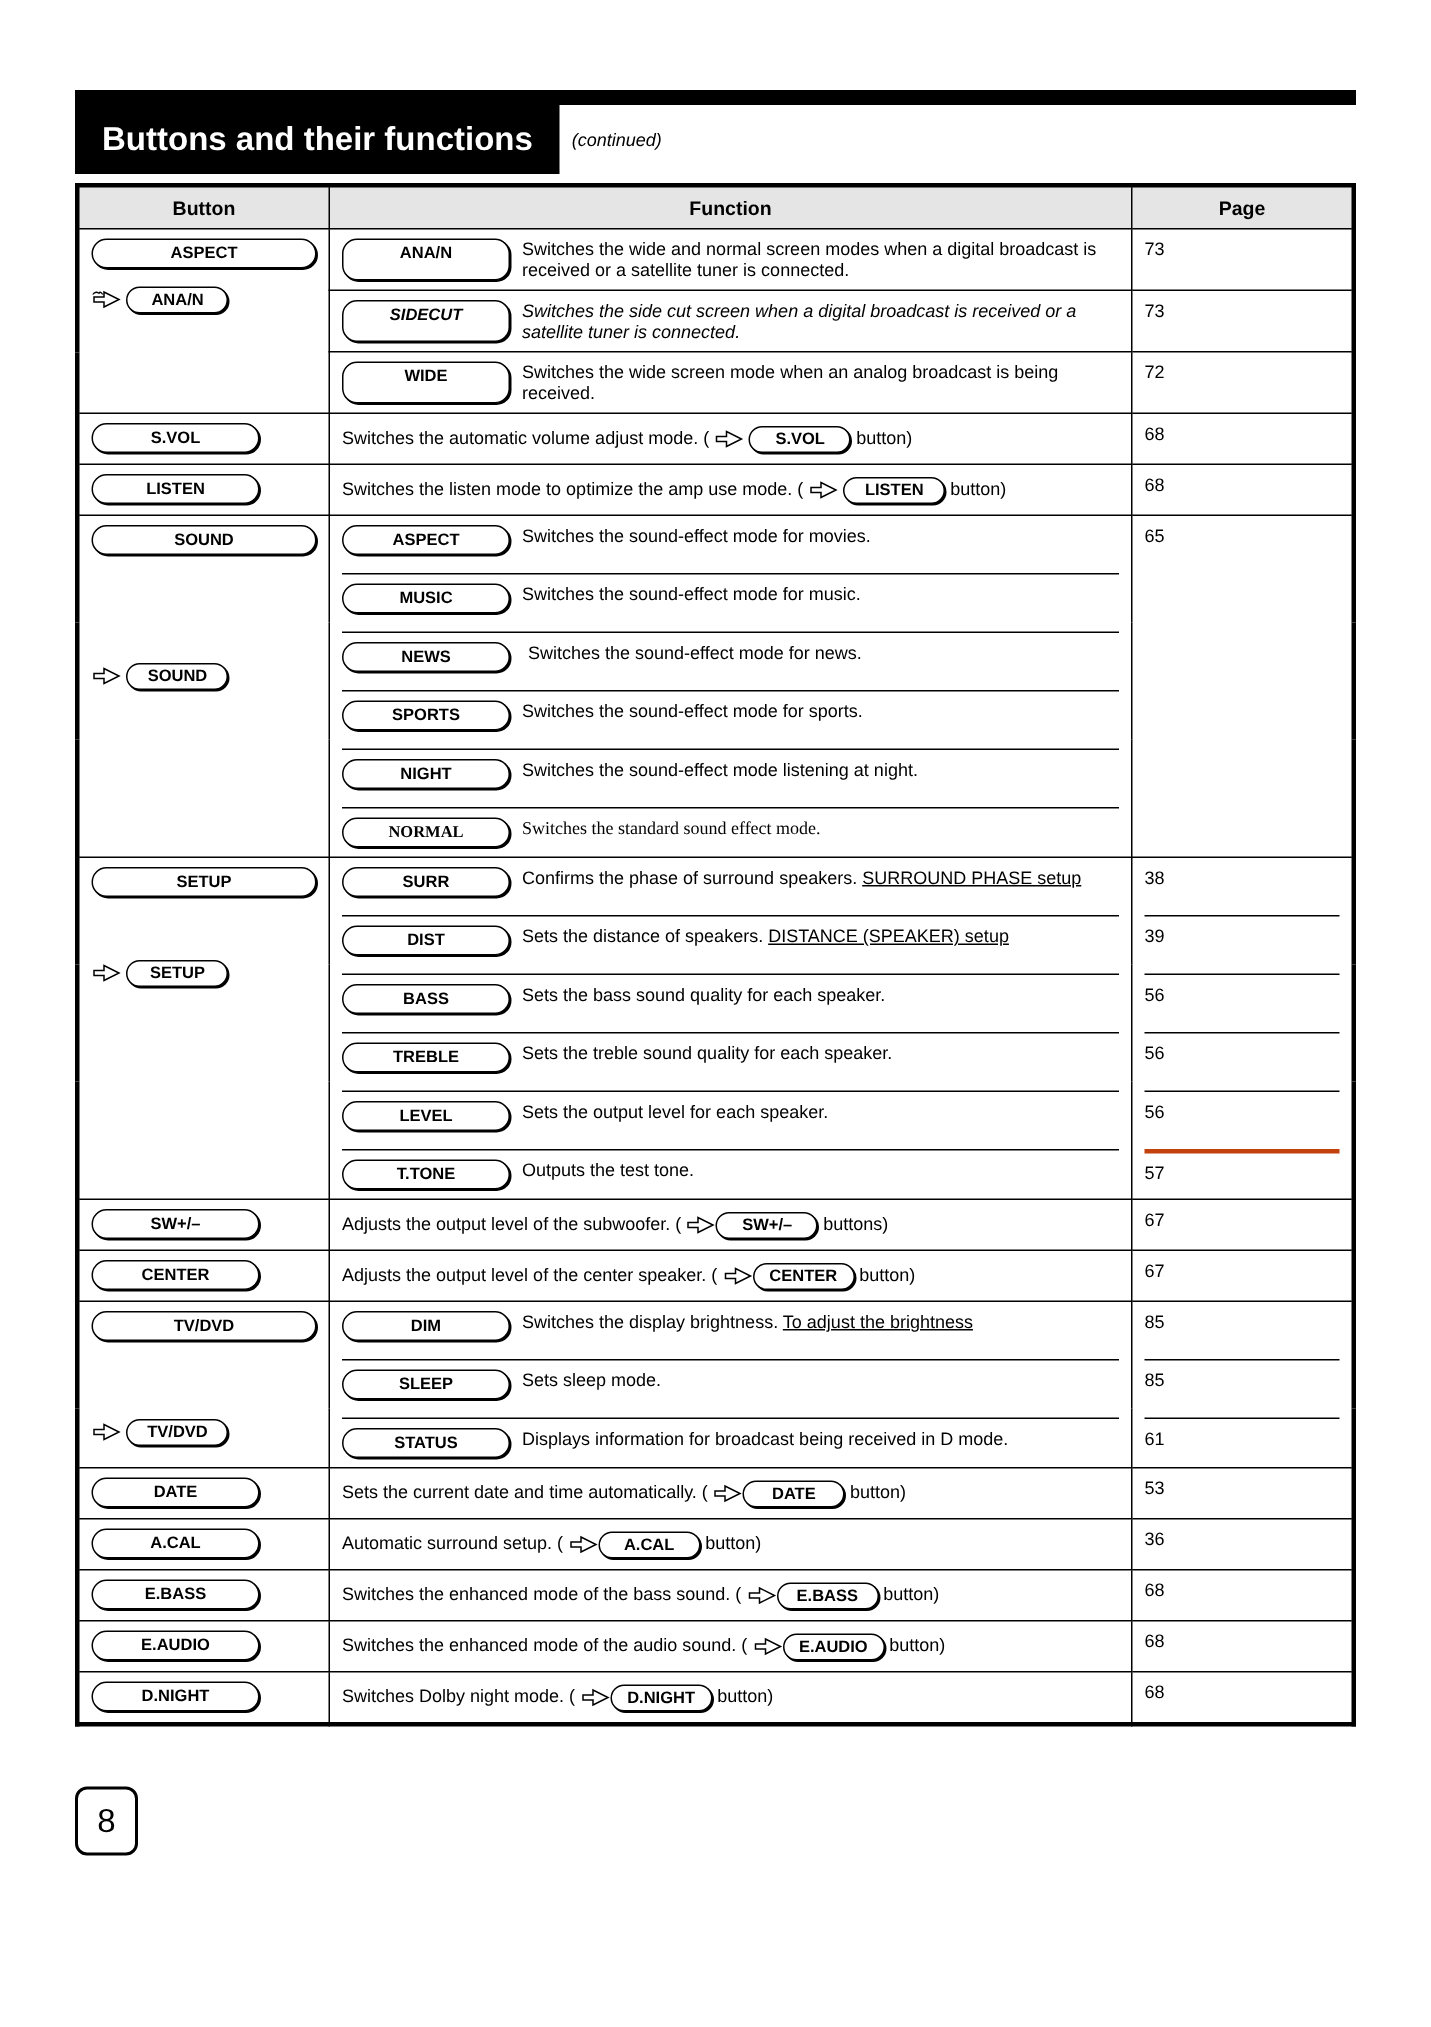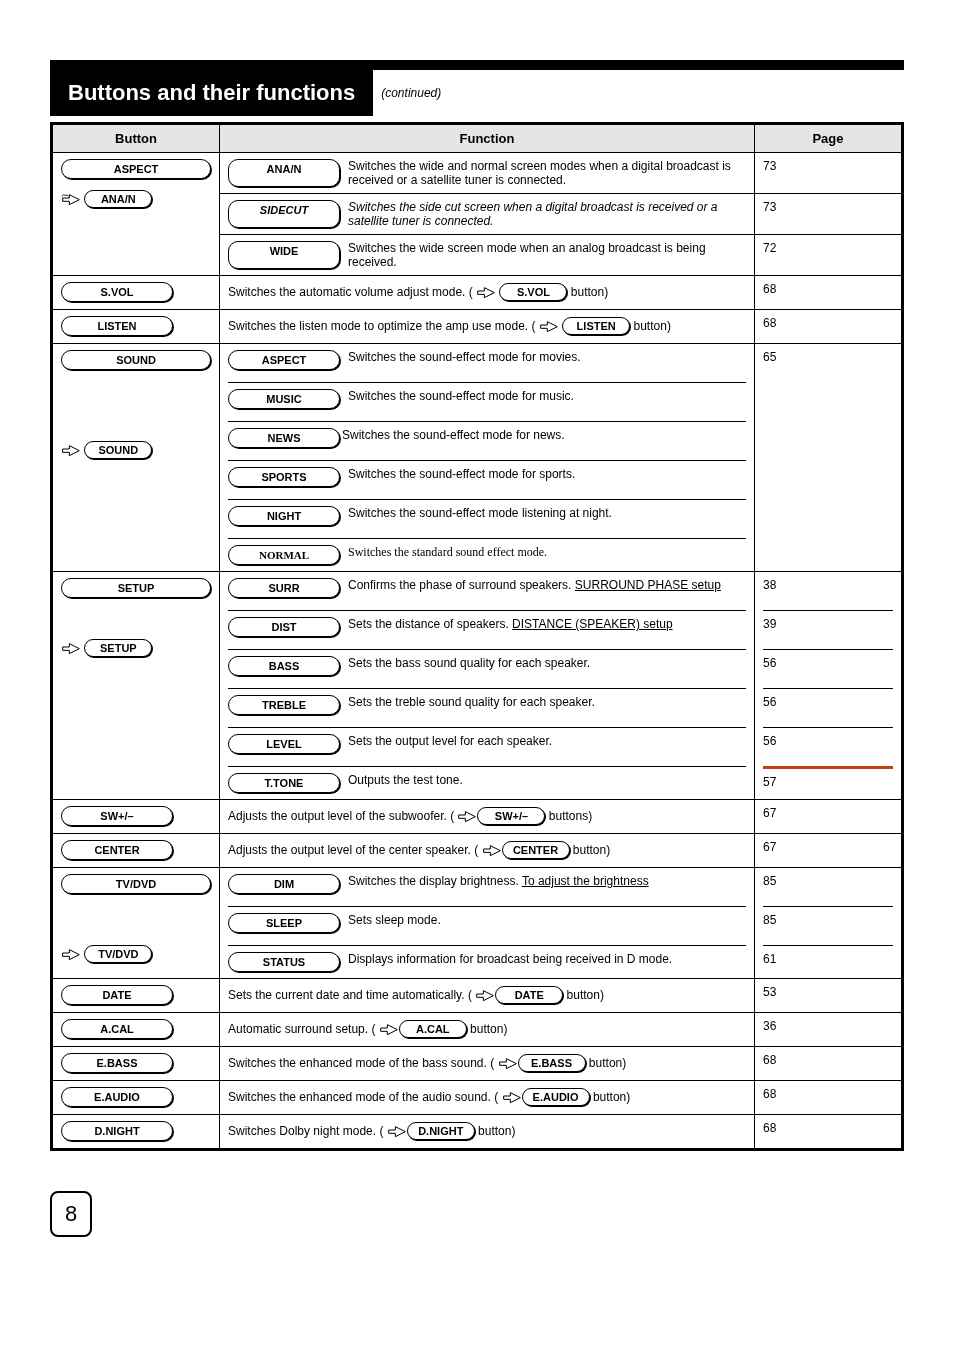--- a/index.html
+++ b/index.html
@@ -228,21 +228,21 @@
       <tr>
           <td style="border-top:none;border-bottom:none;">
             <div style="display:flex;gap:8px;border-top:1px solid #000;padding-top:6px;">
               <span class="btn-box">MUSIC</span>
               <span class="desc-text">Switches the sound-effect mode for music.</span>
             </div>
           </td>
         </tr>
       <tr>
           <td style="border-top:none;border-bottom:none;">
-            <div style="display:flex;gap:2px;border-top:1px solid #000;padding-top:6px;">
+            <div style="display:flex;gap:12px;border-top:1px solid #000;padding-top:6px;">
               <span class="btn-box">NEWS</span>
               <span class="desc-text">Switches the sound-effect mode for news.</span>
             </div>
           </td>
         </tr>
       <tr>
           <td style="border-top:none;border-bottom:none;">
             <div style="display:flex;gap:8px;border-top:1px solid #000;padding-top:6px;">
               <span class="btn-box">SPORTS</span>
               <span class="desc-text">Switches the sound-effect mode for sports.</span>

